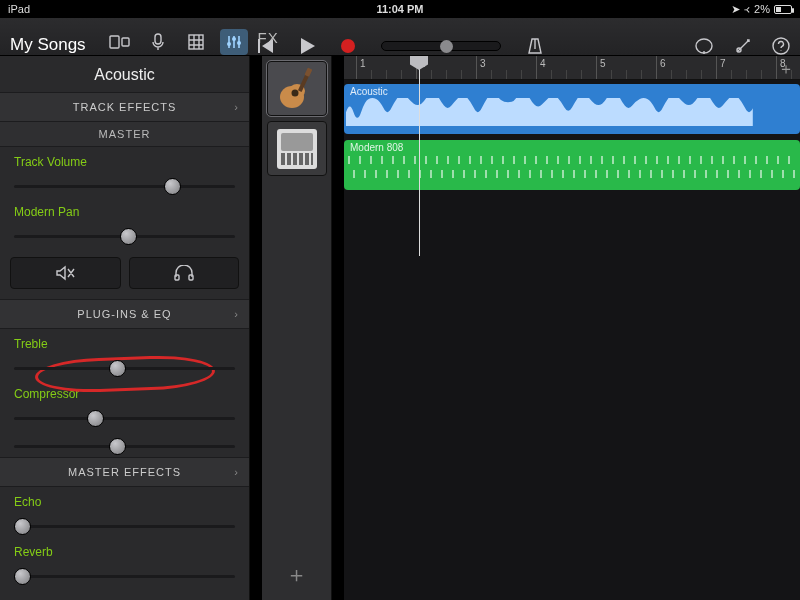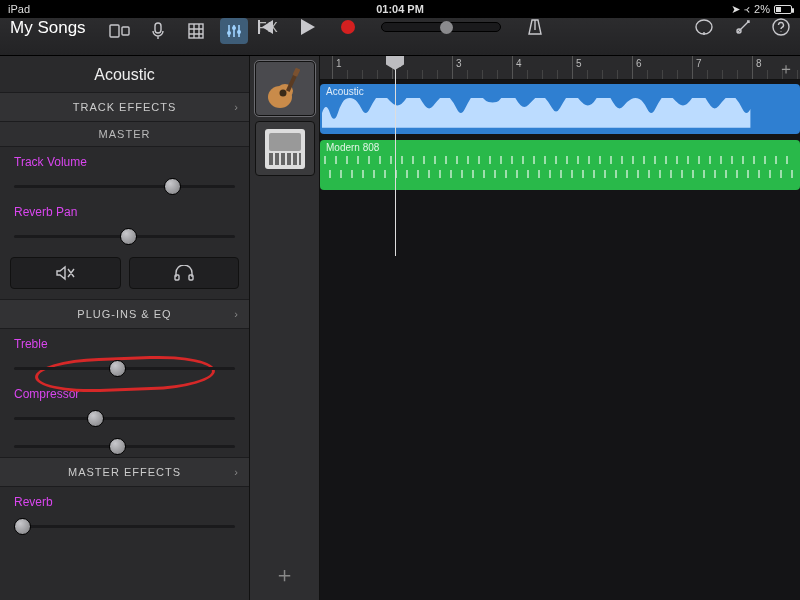--- a/index.html
+++ b/index.html
@@ -7,41 +7,41 @@
 
   
   .status-bar { height: 18px; display: flex; align-items: center; justify-content: space-between; padding: 0 8px; font-size: 11px; color: #ddd; }
   .status-bar .center { position: absolute; left: 50%; transform: translateX(-50%); font-weight: 600; }
   .status-bar .right { display: flex; align-items: center; gap: 4px; }
   .battery { display:inline-block; width:18px; height:9px; border:1px solid #ddd; border-radius:2px; position:relative; }
   .battery::after { content:''; position:absolute; right:-3px; top:2px; width:2px; height:5px; background:#ddd; border-radius:1px;}
   .battery .fill { position:absolute; left:1px; top:1px; bottom:1px; width:34%; background:#ddd;}
 
   
-  .toolbar { height: 38px; background: linear-gradient(#2c2c2e,#232325); border-bottom:1px solid #000; display:flex; align-items:flex-start; padding:0 10px; gap:14px; }
+  .toolbar { height: 38px; background: linear-gradient(#2c2c2e,#232325); border-bottom:1px solid #000; display:flex; align-items:flex-end; padding:0 10px; gap:14px; }
   .toolbar .title { color:#fff; font-size:17px; font-weight:400; margin-right:6px;}
   .toolbar .seg { display:flex; gap:10px; }
   .tbtn { width:28px; height:26px; display:flex; align-items:center; justify-content:center; border-radius:4px; }
   .tbtn.active { background:#3e5d78; }
   .fx { color:#bbb; font-size:15px; letter-spacing:1px; }
   .transport { position:absolute; left:50%; transform:translateX(-50%); display:flex; align-items:center; gap:26px;}
   .rec { width:14px; height:14px; border-radius:50%; background:#d42020; }
   .prog-bubble { width:120px; height:10px; background:#1a1a1c; border-radius:6px; border:1px solid #000; position:relative;}
   .prog-bubble .knob { position:absolute; left:58px; top:-2px; width:13px; height:13px; background:#8a8a8d; border-radius:50%; }
   .toolbar .right { margin-left:auto; display:flex; gap:20px; }
 
   
-  .main { display:flex; height: calc(600px - 56px); }
+  .main { display:flex; height: calc(600px - 56px); gap: 12px; }
   .sidebar { width: 250px; background:#2a2a2c; border-right:1px solid #111; overflow:hidden; position:relative;}
   .sidebar h2 { text-align:center; color:#eee; font-weight:400; font-size:16px; padding:10px 0 8px;}
   .section-head { background:#323234; height:30px; display:flex; align-items:center; justify-content:center; color:#ccc; font-size:11px; letter-spacing:1px; border-top:1px solid #1c1c1e; border-bottom:1px solid #1c1c1e; position:relative;}
   .section-head .chev { position:absolute; right:10px; color:#888;}
   .sub-head { background:#2f2f31; text-align:center; font-size:11px; letter-spacing:1px; color:#bbb; padding:6px 0; border-bottom:1px solid #1c1c1e;}
   .ctrl { padding:8px 14px 2px; }
-  .ctrl .lbl { font-size:12px; color:#d946ef; margin-bottom:8px; display:block;}
+  .ctrl .lbl { font-size:12px; color:#84cc16; margin-bottom:8px; display:block;}
   .slider { position:relative; height:18px; }
   .slider .track { position:absolute; left:0; right:0; top:8px; height:3px; background:#1a1a1c; border-radius:2px;}
   .slider .thumb { position:absolute; top:1px; width:17px; height:17px; background:radial-gradient(circle at 35% 30%, #c8c8cc, #7d7d80); border-radius:50%; border:1px solid #000;}
   .btn-row { display:flex; gap:8px; padding:10px 10px;}
   .btn-row .pill { flex:1; height:32px; background:#202022; border:1px solid #111; border-radius:4px; display:flex; align-items:center; justify-content:center;}
   .annot { position:absolute; border:3px solid #d62828; border-radius:50%/70%; width:180px; height:34px; left:35px; top:301px; pointer-events:none; transform:rotate(-2deg);}
 
   
   .lanes { width:70px; background:#2e2e30; border-right:1px solid #111; position:relative;}
   .lane-tile { width:60px; height:55px; margin:5px auto; background:#3a3a3c; border-radius:4px; display:flex; align-items:center; justify-content:center; border:1px solid #111;}
@@ -77,21 +77,21 @@
       background-repeat: repeat-x, repeat-x;
   }
   svg { display:block; }
   .ico { stroke:#c8c8cc; stroke-width:1.4; fill:none; }
 </style>
 </head>
 <body>
 
 <div class="status-bar">
   <div>iPad</div>
-  <div class="center">01:04 PM</div>
+  <div class="center">11:04 PM</div>
   <div class="right">
     <span>➤</span>
     <span>᚜</span>
     <span>2%</span>
     <span class="battery">
         <span class="fill"></span>
       </span>
   </div>
 </div>
 
@@ -183,21 +183,21 @@
     <div class="sub-head">MASTER</div>
 
     <div class="ctrl">
       <span class="lbl">Track Volume</span>
       <div class="slider">
           <div class="track"></div>
           <div class="thumb" style="left:68%"></div>
         </div>
     </div>
     <div class="ctrl">
-      <span class="lbl">Reverb Pan</span>
+      <span class="lbl">Modern Pan</span>
       <div class="slider">
           <div class="track"></div>
           <div class="thumb" style="left:48%"></div>
         </div>
     </div>
 
     <div class="btn-row">
       <div class="pill">
         <svg width="20" height="16">
             <path class="ico" d="M2 6h3l5-4v12l-5-4H2zM13 4l6 8M19 4l-6 8"></path>
@@ -237,20 +237,27 @@
           <div class="track"></div>
           <div class="thumb" style="left:43%"></div>
         </div>
     </div>
 
     <div class="section-head">
       <span>MASTER EFFECTS</span>
       <span class="chev">›</span>
     </div>
     <div class="ctrl">
+      <span class="lbl">Echo</span>
+      <div class="slider">
+          <div class="track"></div>
+          <div class="thumb" style="left:0%"></div>
+        </div>
+    </div>
+    <div class="ctrl">
       <span class="lbl">Reverb</span>
       <div class="slider">
           <div class="track"></div>
           <div class="thumb" style="left:0%"></div>
         </div>
     </div>
   </div>
 
   <div class="lanes">
     <div class="lane-tile sel">

